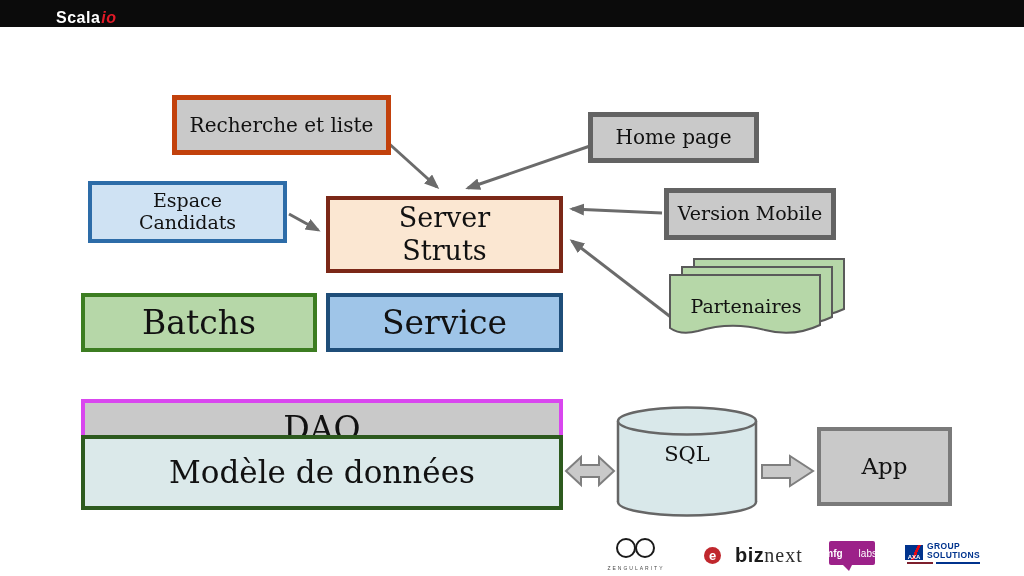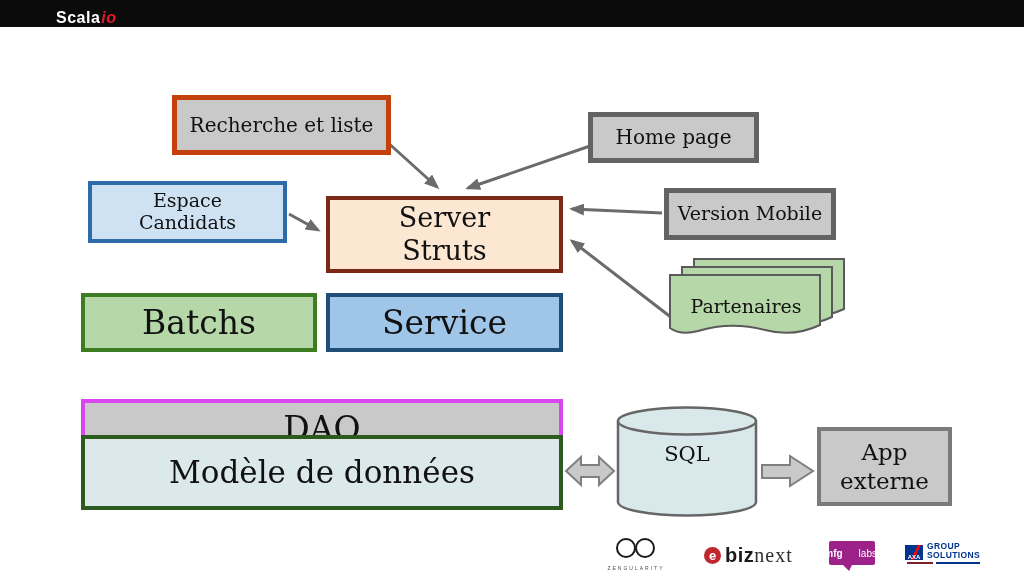--- a/index.html
+++ b/index.html
@@ -28,21 +28,21 @@
   .n-app{left:817px;top:427px;width:135px;height:79px;background:#c9c9c9;border:4px solid #7a7a7a;font-size:23px;line-height:1.25;}
   .lbl-partenaires{position:absolute;left:670px;top:295px;width:152px;text-align:center;font-size:19px;}
   .lbl-sql{position:absolute;left:619px;top:440px;width:136px;text-align:center;font-size:21px;line-height:1.35;}
   
   .footer{position:absolute;left:0;top:530px;width:1024px;height:46px;font-family:"Liberation Sans",sans-serif;}
   .zeng{position:absolute;left:606px;top:6px;width:60px;text-align:center;}
   .zeng-label{display:block;font-size:5px;letter-spacing:2px;color:#4a4a4a;margin-top:1px;}
   .ebiz{position:absolute;left:704px;top:14px;display:flex;align-items:center;}
   .ebiz-e{display:inline-flex;width:17px;height:17px;border-radius:50%;background:#c0272d;color:#fff;
           align-items:center;justify-content:center;font-weight:bold;font-size:13px;}
-  .ebiz-biz{font-weight:bold;font-size:20px;color:#1a1a1a;margin-left:4px;letter-spacing:.5px;}
+  .ebiz-biz{font-weight:bold;font-size:20px;color:#1a1a1a;margin-left:14px;letter-spacing:.5px;}
   .ebiz-next{font-family:"Liberation Serif",serif;font-size:20px;color:#2d2d2d;letter-spacing:1px;}
   .mfg{position:absolute;left:829px;top:11px;}
   .mfg-badge{width:46px;height:24px;background:#9c2189;border-radius:2px;display:flex;
              align-items:center;justify-content:center;color:#fff;font-size:10px;}
   .mfg-badge b{font-weight:bold;margin-right:16px;}
   .mfg-tail{width:0;height:0;border-left:6px solid transparent;border-right:3px solid transparent;
             border-top:6px solid #9c2189;margin-left:14px;}
   .axa{position:absolute;left:905px;top:12px;}
   .axa-row{display:flex;align-items:flex-end;}
   .axa-sq{width:18px;height:15px;background:#00338d;color:#fff;font-size:6px;font-weight:bold;
@@ -125,21 +125,20 @@
     <span>DAO</span>
   </div>
   <div class="node n-modele">
     <span>Modèle de données</span>
   </div>
   <div class="lbl-sql">
     <div>SQL</div>
   </div>
   <div class="node n-app">
     <span>App</span>
-    <span>externe</span>
   </div>
 
   <div class="footer">
 
     <div class="zeng">
       <svg width="48" height="24" viewBox="0 0 48 24">
         <circle cx="14" cy="12" r="9" fill="none" stroke="#1a1a1a" stroke-width="2"></circle>
         <circle cx="33" cy="12" r="9" fill="none" stroke="#1a1a1a" stroke-width="2"></circle>
       </svg>
       <span class="zeng-label">ZENGULARITY</span>

